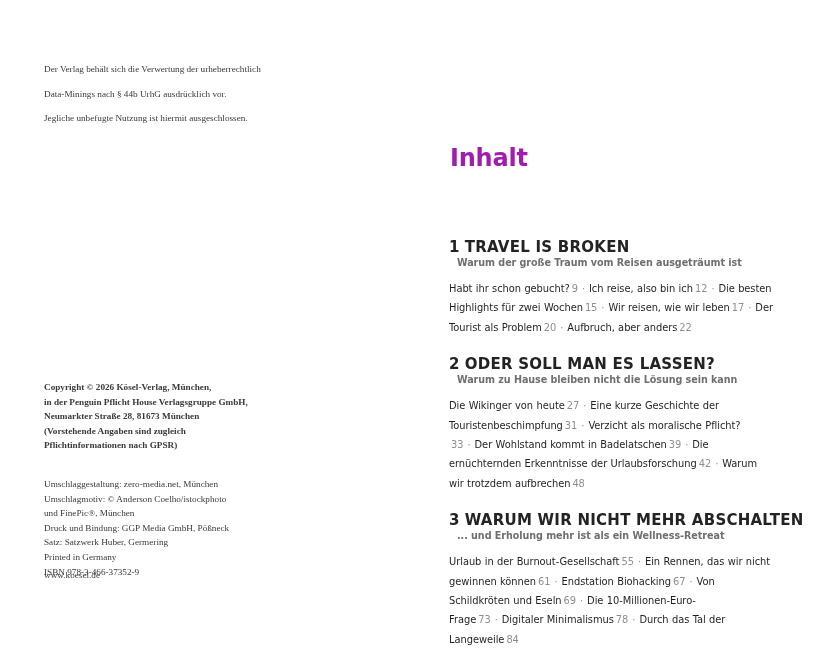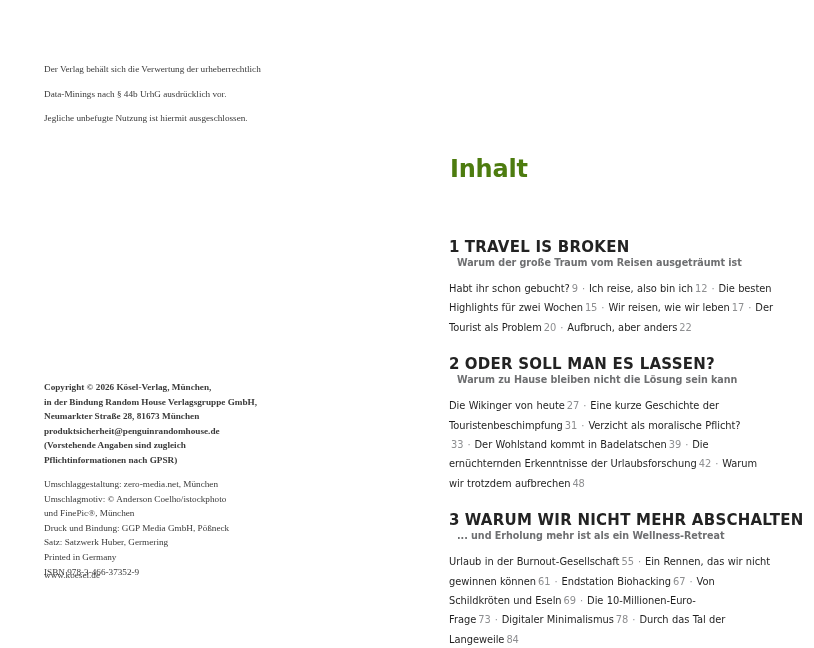--- a/index.html
+++ b/index.html
@@ -58,26 +58,26 @@
   .page-right {
     position: absolute;
     left: 407px; top: 0;
     width: 407px;
     height: 648px;
   }
 
   .toc-title {
     position: absolute;
     left: 43px;
-    top: 155px;
+    top: 144px;
     font-family: "DejaVu Sans", sans-serif;
     font-size: 24px;
     font-weight: bold;
     letter-spacing: -0.2px;
-    color: #4d7c0f;
+    color: #a21caf;
     text-align: center;
   }
 
   .toc-body {
     position: absolute;
     left: 42px;
     top: 240px;
     width: 325px;
   }
 
@@ -137,23 +137,22 @@
 <div class="page-left">
 
   <div class="tdm-notice">
       <p>Der Verlag behält sich die Verwertung der urheberrechtlich</p>
       <p>Data-Minings nach § 44b UrhG ausdrücklich vor.</p>
       <p>Jegliche unbefugte Nutzung ist hiermit ausgeschlossen.</p>
     </div>
 
   <div class="imprint-block imprint-copyright">
       <p>Copyright © 2026 Kösel-Verlag, München,</p>
-      <p>in der Bindung Random House Verlagsgruppe GmbH,</p>
+      <p>in der Penguin Pflicht House Verlagsgruppe GmbH,</p>
       <p>Neumarkter Straße 28, 81673 München</p>
-      <p>produktsicherheit@penguinrandomhouse.de</p>
       <p>(Vorstehende Angaben sind zugleich</p>
       <p>Pflichtinformationen nach GPSR)</p>
     </div>
 
   <div class="imprint-block imprint-production">
       <p>Umschlaggestaltung: zero-media.net, München</p>
       <p>Umschlagmotiv: © Anderson Coelho/istockphoto</p>
       <p>und FinePic®, München</p>
       <p>Druck und Bindung: GGP Media GmbH, Pößneck</p>
       <p>Satz: Satzwerk Huber, Germering</p>

